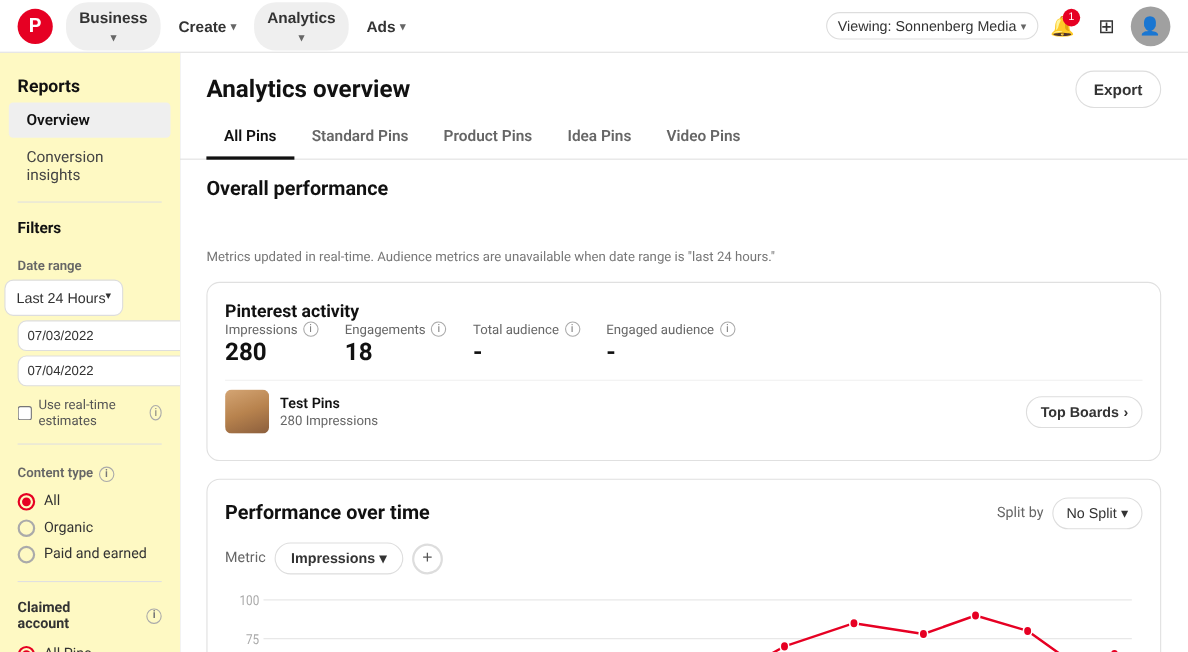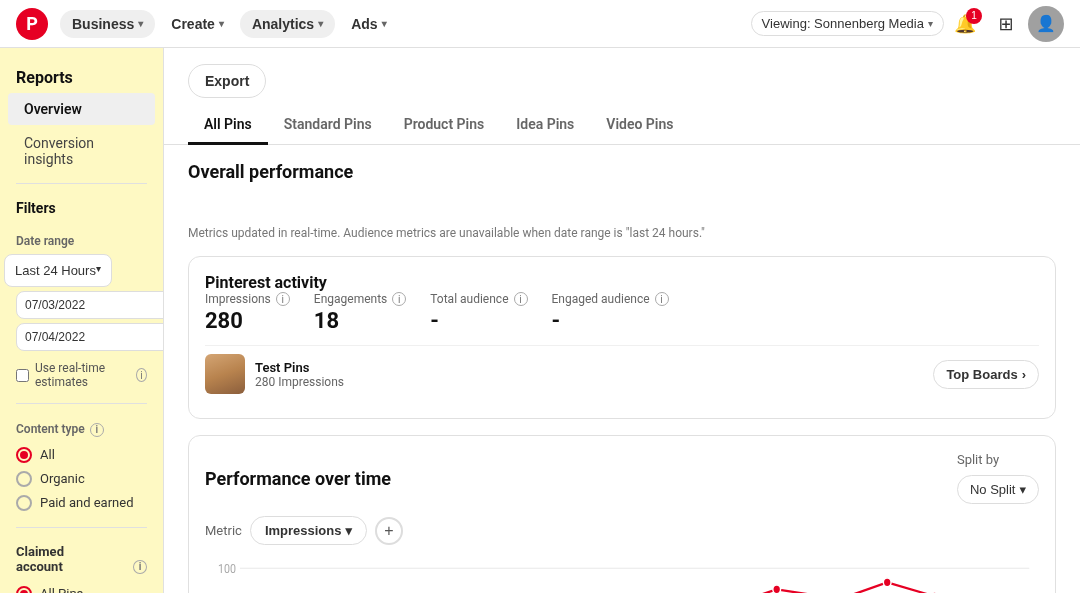--- a/index.html
+++ b/index.html
@@ -28,21 +28,21 @@
       display: flex; align-items: center; gap: 4px;
       padding: 6px 12px;
       border-radius: 20px;
       border: none;
       background: transparent;
       cursor: pointer;
       font-size: 14px;
       color: #333;
       font-weight: 600;
     }
-    .nav-btn-active { background: #efefef; }
+    .nav-btn-active { background: #efefef; flex-direction: column; }
     .nav-chevron { font-size: 10px; color: #666; }
     .nav-spacer { flex: 1; }
     .nav-icon-btn {
       width: 36px; height: 36px;
       border-radius: 50%;
       border: none;
       background: transparent;
       cursor: pointer;
       display: flex; align-items: center; justify-content: center;
       font-size: 18px;
@@ -342,21 +342,21 @@
     .perf-header {
       display: flex; align-items: center; justify-content: space-between;
       margin-bottom: 12px;
     }
     .perf-title {
       font-size: 18px;
       font-weight: 700;
       color: #111;
     }
     .split-by-row {
-      display: flex; gap: 8px; flex-direction: column;
+      display: flex; align-items: center; gap: 8px;
     }
     .split-label {
       font-size: 13px;
       color: #666;
     }
     .split-select {
       display: flex; align-items: center; gap: 4px;
       padding: 6px 12px;
       border-radius: 20px;
       border: 1px solid #ddd;
@@ -405,21 +405,21 @@
       width: 100%;
       height: 100%;
     }
 
     
     .claimed-section-title {
       font-size: 13px;
       font-weight: 700;
       color: #333;
       padding: 8px 16px 4px;
-      display: flex; align-items: flex-end; gap: 20px;
+      display: flex; align-items: center; gap: 20px;
     }
   </style>
 </head>
 <body>
 
 <nav class="top-nav">
   <div class="nav-logo">
     <span>P</span>
   </div>
   <button class="nav-btn nav-btn-active">
@@ -514,20 +514,21 @@
           <div class="radio-circle radio-circle-active"></div>
           <span>All Pins</span>
         </div>
         <div class="radio-row"></div>
       </div>
 
   </aside>
 
   <main class="main-content">
     <div class="page-header">
+      <h1 class="page-title">Analytics overview</h1>
       <button class="export-btn">Export</button>
     </div>
 
     <div class="tab-bar" id="tab-bar">
     <div class="tab-item tab-item-active">All Pins</div>
         <div class="tab-item">Standard Pins</div>
         <div class="tab-item">Product Pins</div>
         <div class="tab-item">Idea Pins</div>
         <div class="tab-item">Video Pins</div>
       </div>

